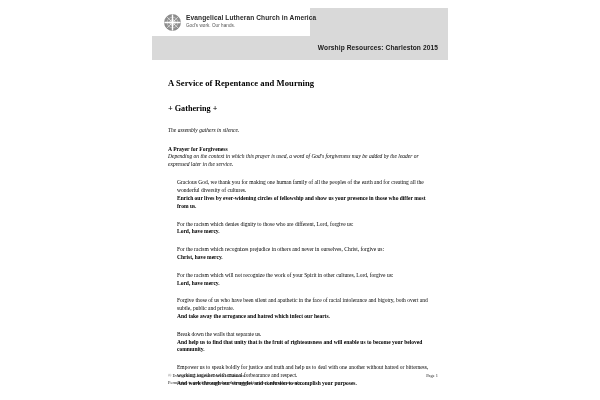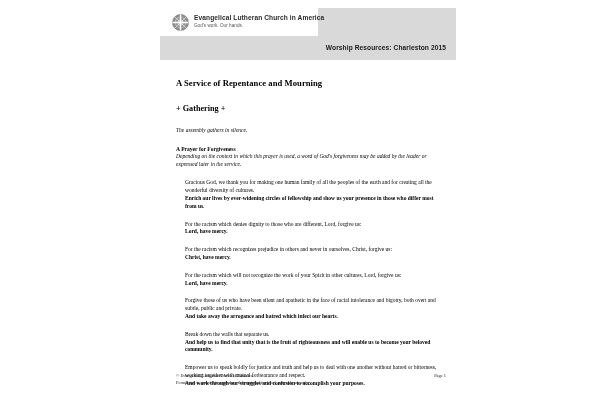--- a/index.html
+++ b/index.html
@@ -10,21 +10,21 @@
   body {
     width: 600px;
     height: 400px;
     overflow: hidden;
     font-family: "Liberation Serif", serif;
     color: #000000;
   }
 
   .page {
     position: absolute;
-    left: 160px;
+    left: 152px;
     top: 0;
     width: 296px;
     height: 400px;
     background: #ffffff;
   }
 
   
   .header-band {
     position: absolute;
     left: 0;

